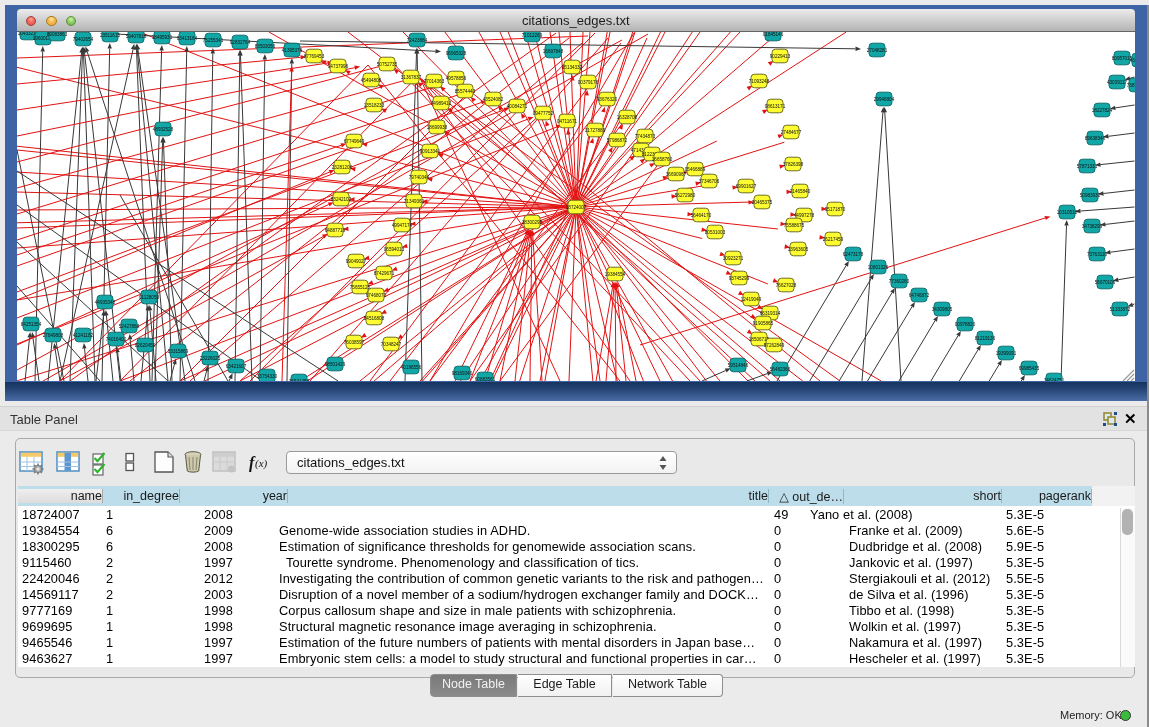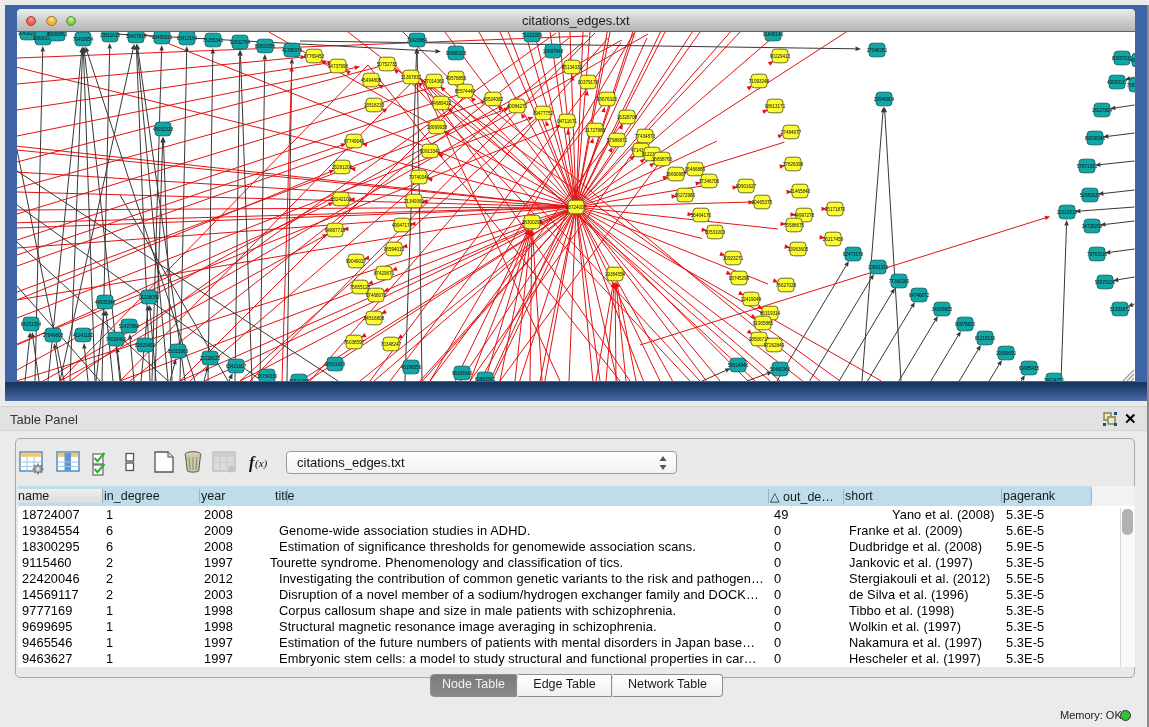--- a/index.html
+++ b/index.html
@@ -10,21 +10,21 @@
 .tl{position:absolute;top:6.5px;width:10.5px;height:10.5px;border-radius:50%}
 .tl.r{left:8.9px;background:radial-gradient(circle at 50% 30%,#fba39c,#ee6a5f 45%,#d94f43);border:1px solid #a63d34}
 .tl.y{left:29.3px;background:radial-gradient(circle at 50% 30%,#fbe7a0,#f4b752 45%,#e9a423);border:1px solid #ab7c21}
 .tl.g{left:48.6px;background:radial-gradient(circle at 50% 30%,#cdf3a2,#8ed06d 45%,#62ad33);border:1px solid #5d9238}
 .tpbar{position:absolute;left:0;top:406px;width:1146.5px;height:25px;background:#e2e2e2;border-top:1px solid #d0d0d0;border-bottom:1px solid #d6d6d6}
 .tpbar .t{position:absolute;left:10px;top:5px;font-size:13px;color:#333}
 .container{position:absolute;left:14.5px;top:438px;width:1120.5px;height:240px;border:1px solid #a9a9a9;border-radius:5px;background:#e9e9e9}
 .dropdown{position:absolute;left:286px;top:451px;width:391px;height:23px;background:linear-gradient(#fff,#f2f2f2);border:1px solid #9a9a9a;border-radius:4px;font-size:13px;color:#111;padding:3px 0 0 10px}
 .thead{position:absolute;left:18px;top:486px;width:1074px;height:22px;background:#bcdde9;font-size:12.5px;color:#1a1a1a}
 .theadend{position:absolute;left:1092px;top:486px;width:43px;height:22px;background:#f2f2f2;border-bottom:1px solid #c0c0c0}
-.thead span{position:absolute;top:3px;text-align:left;border-right:1px solid #8fb7c6}
+.thead span{position:absolute;top:3px;text-align:right;border-right:1px solid #8fb7c6}
 .trow{position:absolute;left:18px;width:1117px;height:16px;background:#fff;font-size:12.8px;letter-spacing:0.1px;color:#000}
 .trow span{position:absolute;top:1px;white-space:nowrap}
 .tablebg{position:absolute;left:18px;top:508px;width:1117px;height:159px;background:#fff}
 .tabs{position:absolute;left:430px;top:674px;height:19px;font-size:12.5px}
 .tabs .seg{position:absolute;top:0;height:23px;line-height:18px;text-align:center;border:1px solid #8e8e8e}
 .mem{position:absolute;left:1060px;top:709px;font-size:11px;color:#222}
 </style></head><body>
 <div class="bluframe"></div>
 <div class="blubot"></div>
 <div class="rstrip"></div>
@@ -741,35 +741,35 @@
     </g>
 </svg>
 <div class="dropdown">citations_edges.txt
 <svg width="10" height="16" viewBox="0 0 10 16" style="position:absolute;right:8px;top:3px">
       <path d="M5 1 L8.5 6 H1.5 Z" fill="#555"></path>
       <path d="M5 15 L8.5 10 H1.5 Z" fill="#555"></path>
     </svg>
 </div>
 <div class="thead">
 <span style="left:0;width:85px;background:linear-gradient(#efefef,#dcdcdc);border-right:1px solid #aaa">name</span>
-<span style="left:86px;width:96px">in_degree</span>
+<span style="left:86px;width:76px">in_degree</span>
 <span style="left:183px;width:87px">year</span>
 <span style="left:257px;width:494px">title</span>
 <span style="left:752px;width:74px">△ out_de…</span>
 <span style="left:827px;width:157px">short</span>
 <span style="left:985px;width:89px">pagerank</span>
 </div>
 <div class="theadend"></div>
 <div class="tablebg"></div>
 <div class="trow" style="top:506px">
 <span style="left:4px">18724007</span>
     <span style="left:88px">1</span>
     <span style="left:186px">2008</span>
     <span style="left:756px">49</span>
-    <span style="left:874px">Yano et al. (2008)</span>
+    <span style="left:792px">Yano et al. (2008)</span>
     <span style="left:988px">5.3E-5</span>
   </div>
 <div class="trow" style="top:522px">
 <span style="left:4px">19384554</span>
     <span style="left:88px">6</span>
     <span style="left:186px">2009</span>
     <span style="left:261px">Genome-wide association studies in ADHD.</span>
     <span style="left:756px">0</span>
     <span style="left:831px">Franke et al. (2009)</span>
     <span style="left:988px">5.6E-5</span>
@@ -780,21 +780,21 @@
     <span style="left:186px">2008</span>
     <span style="left:261px">Estimation of significance thresholds for genomewide association scans.</span>
     <span style="left:756px">0</span>
     <span style="left:831px">Dudbridge et al. (2008)</span>
     <span style="left:988px">5.9E-5</span>
   </div>
 <div class="trow" style="top:554px">
 <span style="left:4px">9115460</span>
     <span style="left:88px">2</span>
     <span style="left:186px">1997</span>
-    <span style="left:252px">Tourette syndrome. Phenomenology and classification of tics.</span>
+    <span style="left:268px">Tourette syndrome. Phenomenology and classification of tics.</span>
     <span style="left:756px">0</span>
     <span style="left:831px">Jankovic et al. (1997)</span>
     <span style="left:988px">5.3E-5</span>
   </div>
 <div class="trow" style="top:570px">
 <span style="left:4px">22420046</span>
     <span style="left:88px">2</span>
     <span style="left:186px">2012</span>
     <span style="left:261px">Investigating the contribution of common genetic variants to the risk and pathogen…</span>
     <span style="left:756px">0</span>

